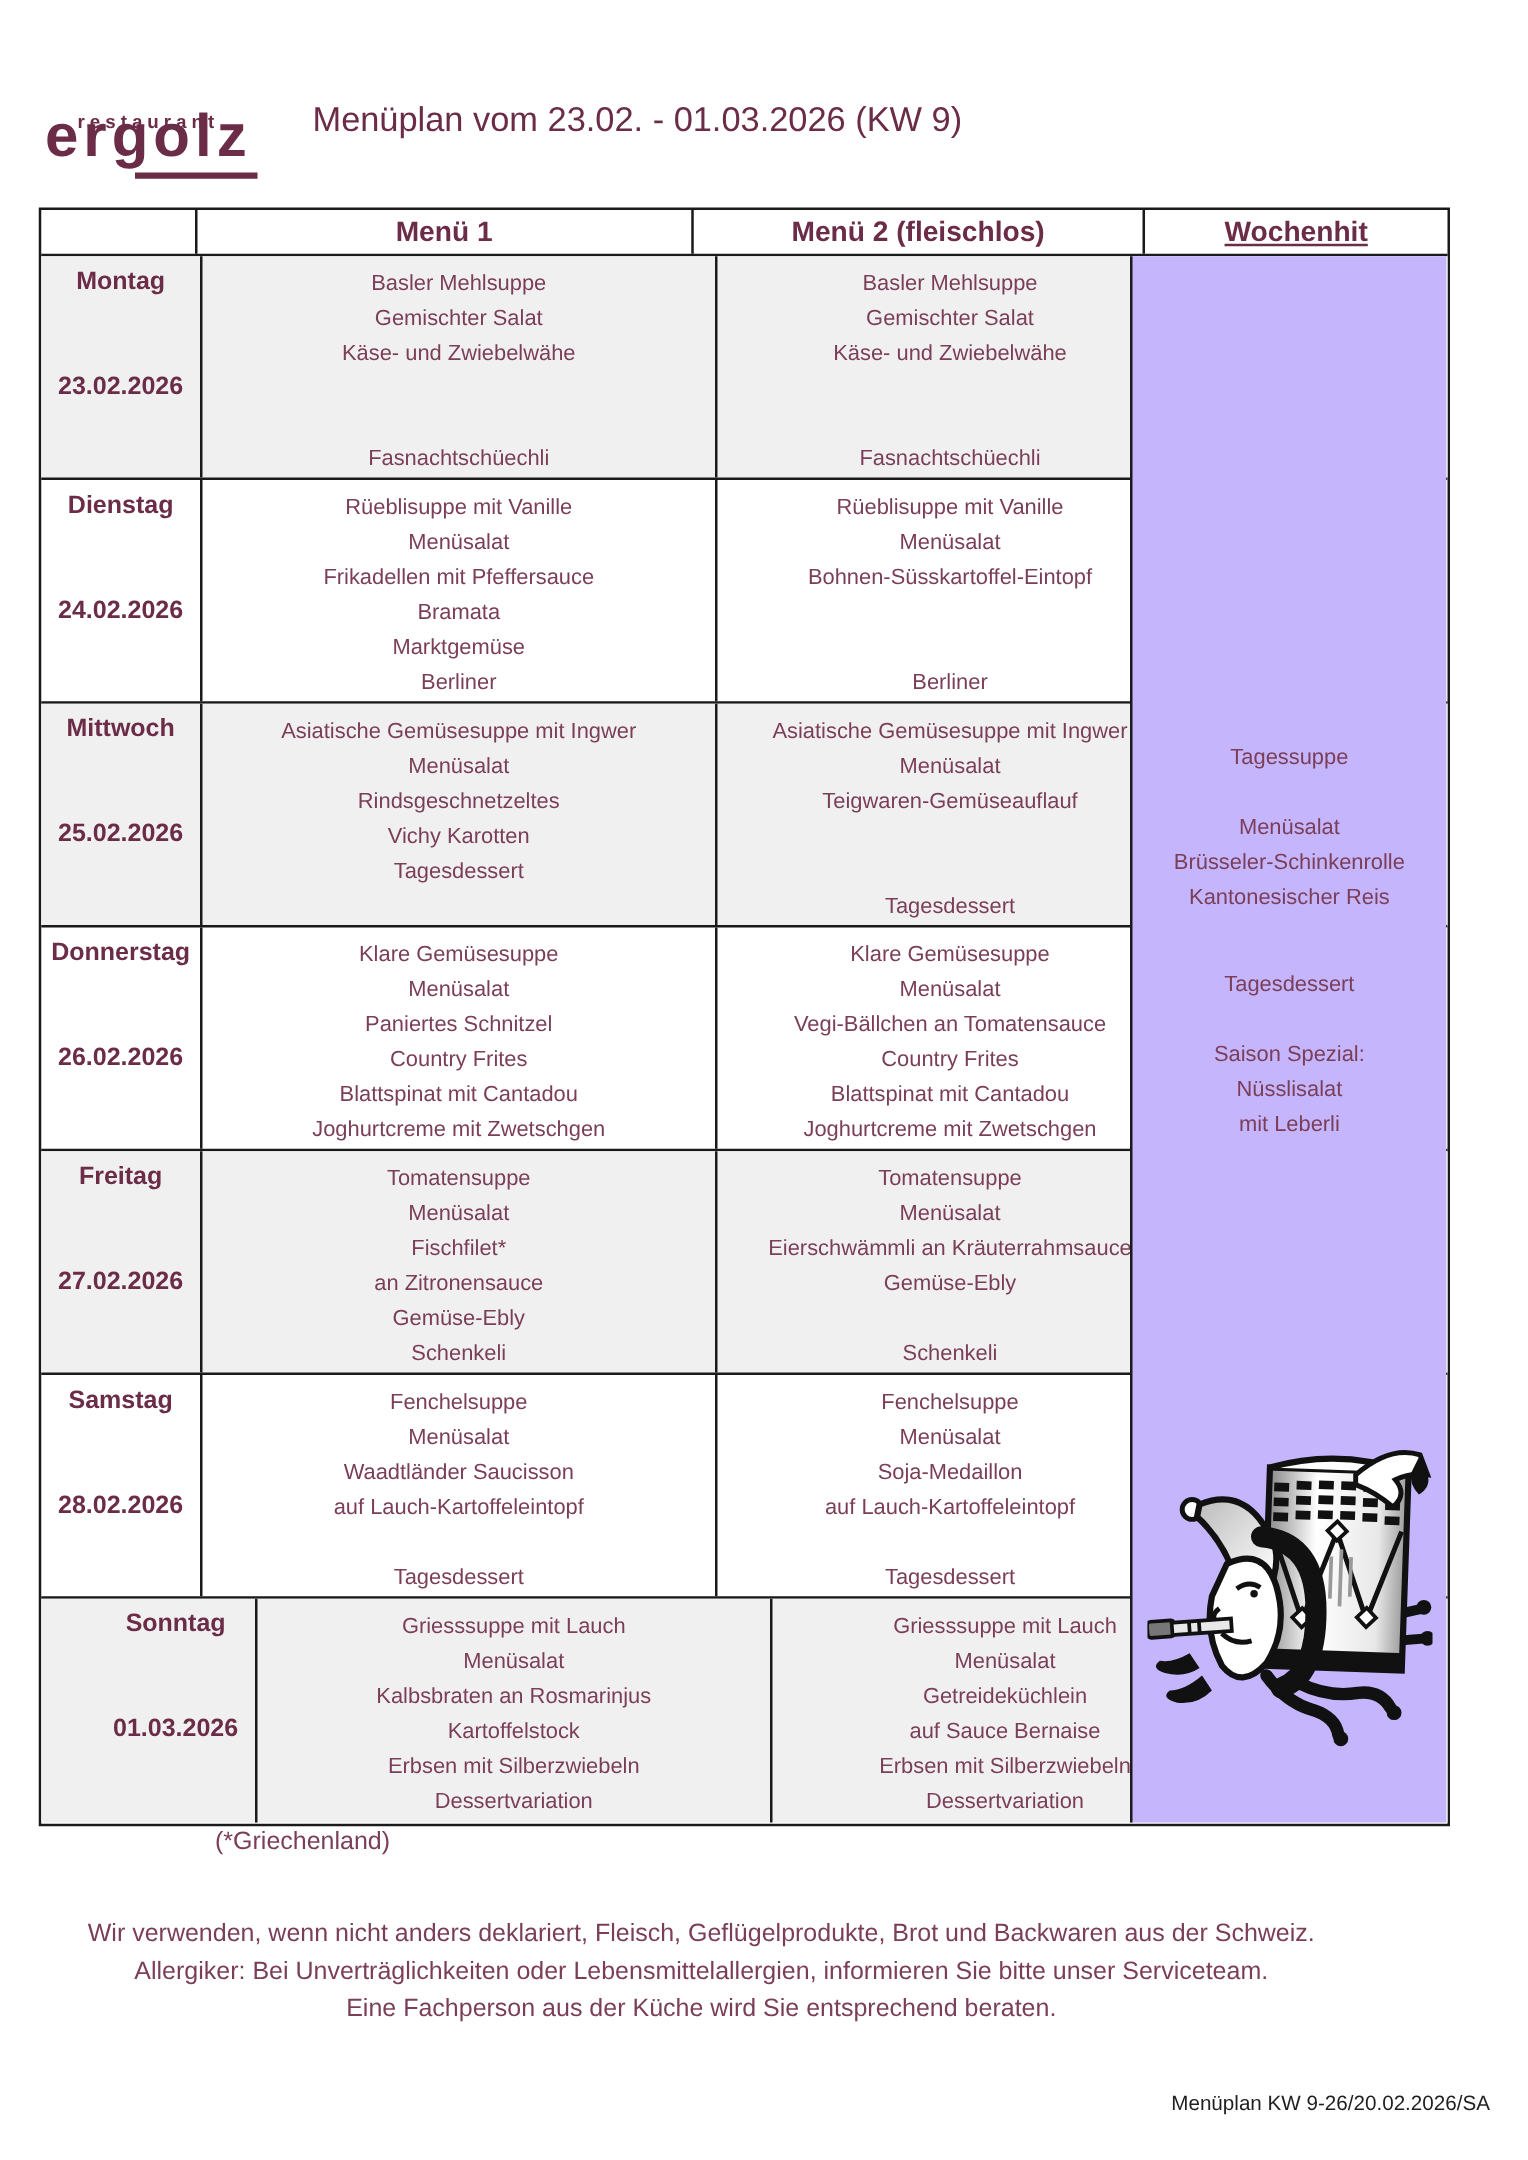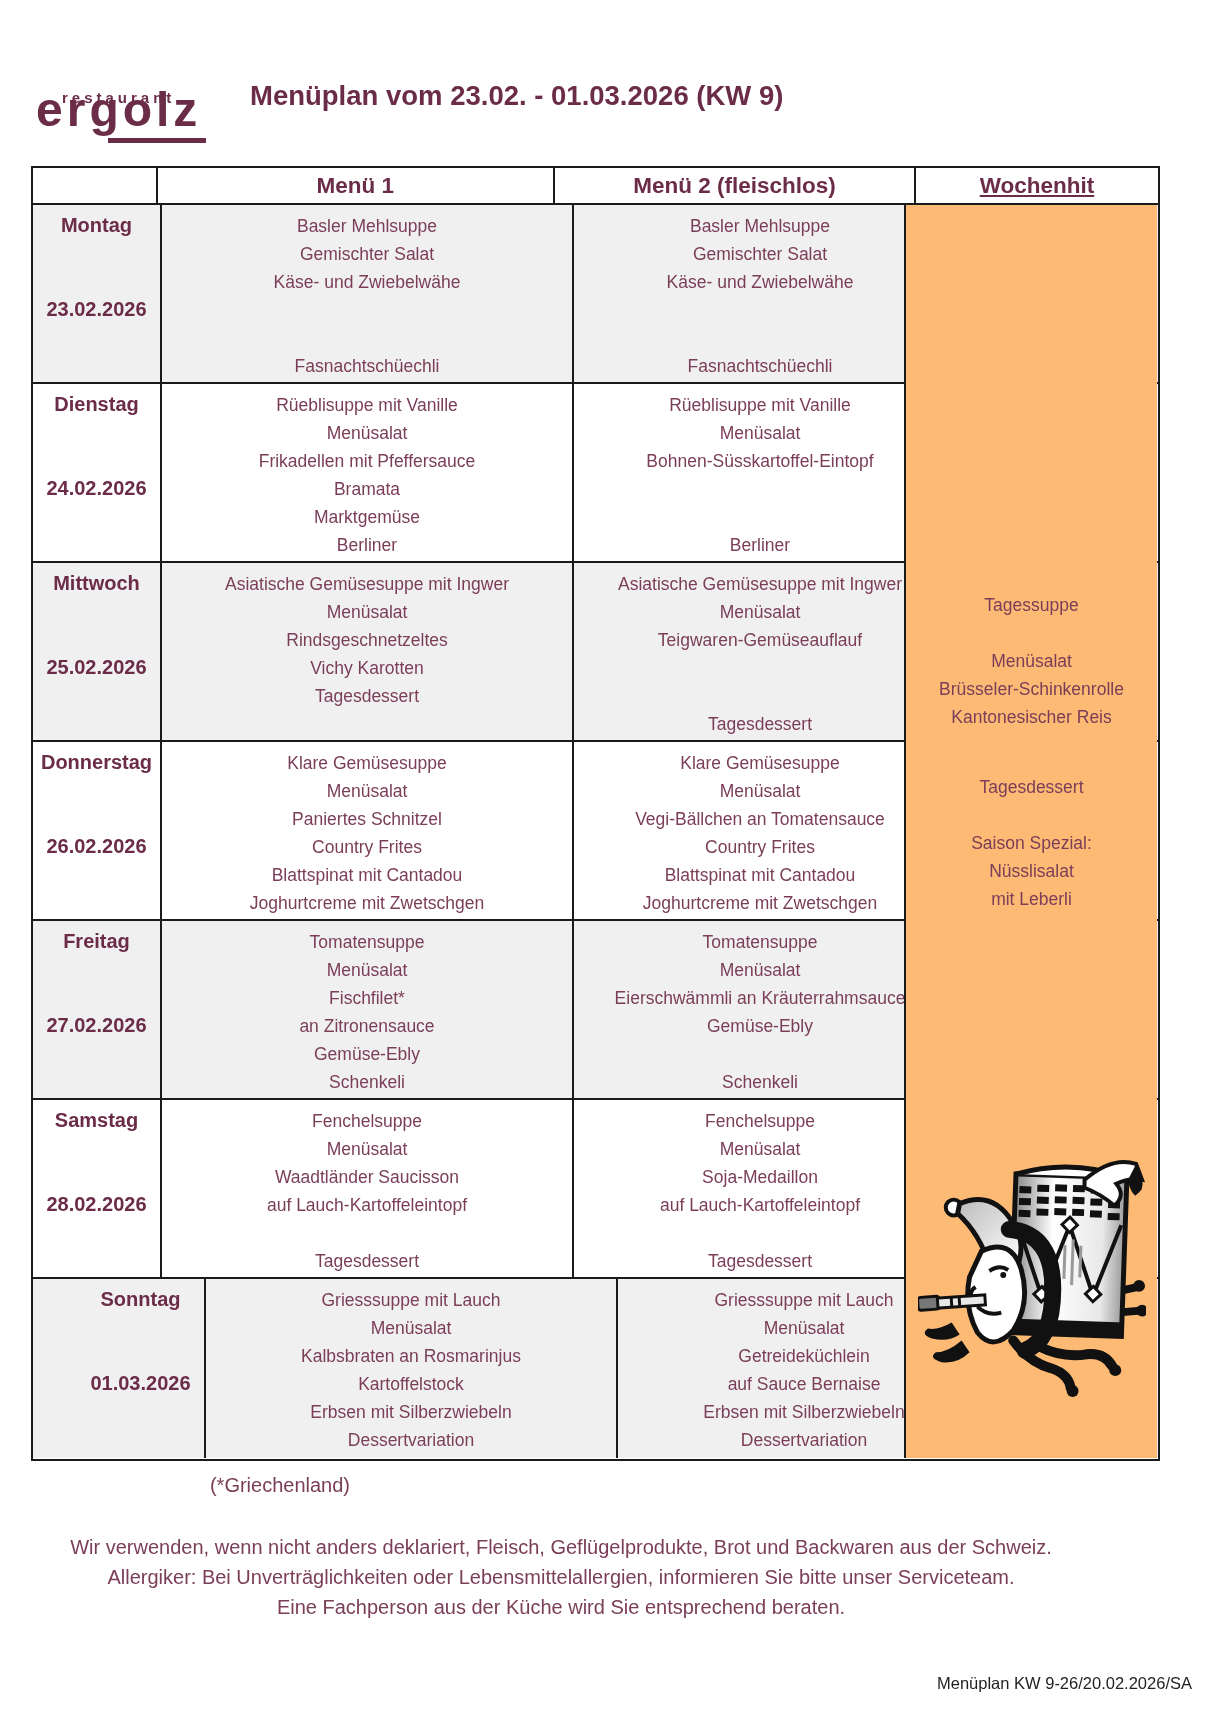--- a/index.html
+++ b/index.html
@@ -16,48 +16,48 @@
     overflow:hidden;
   }
   .abs{position:absolute;}
 
   
   .logo-top{left:62px;top:61px;font-size:15px;letter-spacing:4px;font-weight:700;color:var(--accent);margin-top:28px;}
   .logo-main{left:36px;top:82px;font-size:48px;font-weight:800;letter-spacing:4px;color:var(--accent);}
   .logo-underline{left:108px;top:138px;width:98px;height:5px;background:var(--accent);}
 
   
-  .title{left:250px;top:80px;font-size:27.5px;font-weight:bold;color:var(--accent);white-space:nowrap;}
+  .title{left:250px;top:80px;font-size:27.5px;font-weight:normal;color:var(--accent);white-space:nowrap;}
 
   
   .table{left:31px;top:166px;width:1129px;height:1295px;border:2.5px solid var(--border);box-sizing:border-box;background:#fff;}
   .header-row{display:flex;height:37px;border-bottom:2.5px solid var(--border);box-sizing:border-box;}
   .cell{box-sizing:border-box;}
   .day-col{width:129px;border-right:2.5px solid var(--border);}
   .m1-col{width:412px;border-right:2.5px solid var(--border);}
   .m2-col{width:372px;}
   .wh-col{width:253px;border-left:2.5px solid var(--border);text-decoration:underline;}
   .header-row .cell{display:flex;align-items:center;justify-content:center;font-weight:bold;font-size:22.5px;color:var(--accent);}
   .tbody .day-row{display:flex;height:179px;border-bottom:2.5px solid var(--border);box-sizing:border-box;}
   .tbody .day-row:last-child{border-bottom:none;padding-left:44px;}
   .tbody .day-row:nth-child(odd){background:var(--row-alt-bg);}
   .day-cell{position:relative;}
   .day-name{margin-top:9px;text-align:center;font-weight:bold;font-size:20px;color:var(--accent);}
   .day-date{position:absolute;top:93px;left:0;right:0;text-align:center;font-weight:bold;font-size:20px;color:var(--accent);}
   .menu-cell{padding-top:7px;}
   .line{height:28px;line-height:28px;text-align:center;font-size:17.5px;white-space:nowrap;color:var(--body-text);}
 
   
-  .wochenhit{position:absolute;left:871px;top:37px;width:253px;height:1253px;background:#fdba74;border-left:2.5px solid var(--border);box-sizing:border-box;padding-left:14px;}
+  .wochenhit{position:absolute;left:871px;top:37px;width:253px;height:1253px;background:#c4b5fd;border-left:2.5px solid var(--border);box-sizing:border-box;padding-left:14px;}
   .wh-b1{position:absolute;top:386px;left:0;right:0;}
   .wh-b2{position:absolute;top:568px;left:0;right:0;}
   .jester{position:absolute;left:12px;top:940px;width:228px;height:255px;}
 
   
-  .footnote{left:160px;top:1462px;width:240px;text-align:center;font-size:20px;color:var(--body-text);margin-top:12px;}
+  .footnote{left:172px;top:1462px;width:240px;font-size:20px;color:var(--body-text);}
   .footer{left:20px;top:1532px;width:1082px;text-align:center;font-size:20px;line-height:30px;color:var(--body-text);}
   .footer .footer-line{height:30px;line-height:30px;white-space:nowrap;}
   .doc-ref{left:892px;top:1674px;width:300px;text-align:right;font-size:16.5px;color:var(--doc-ref-text);}
 </style>
 </head>
 <body>
 
 <div id="page">
 
   <div class="abs logo-top">restaurant</div>

